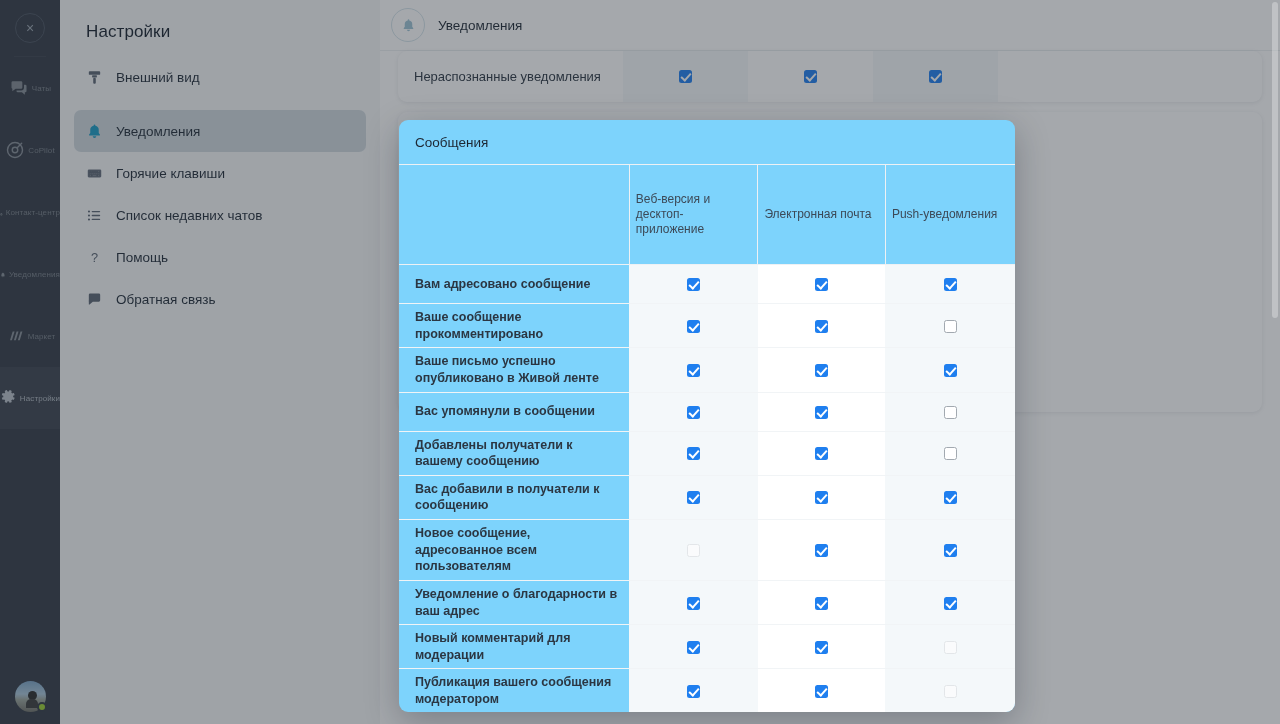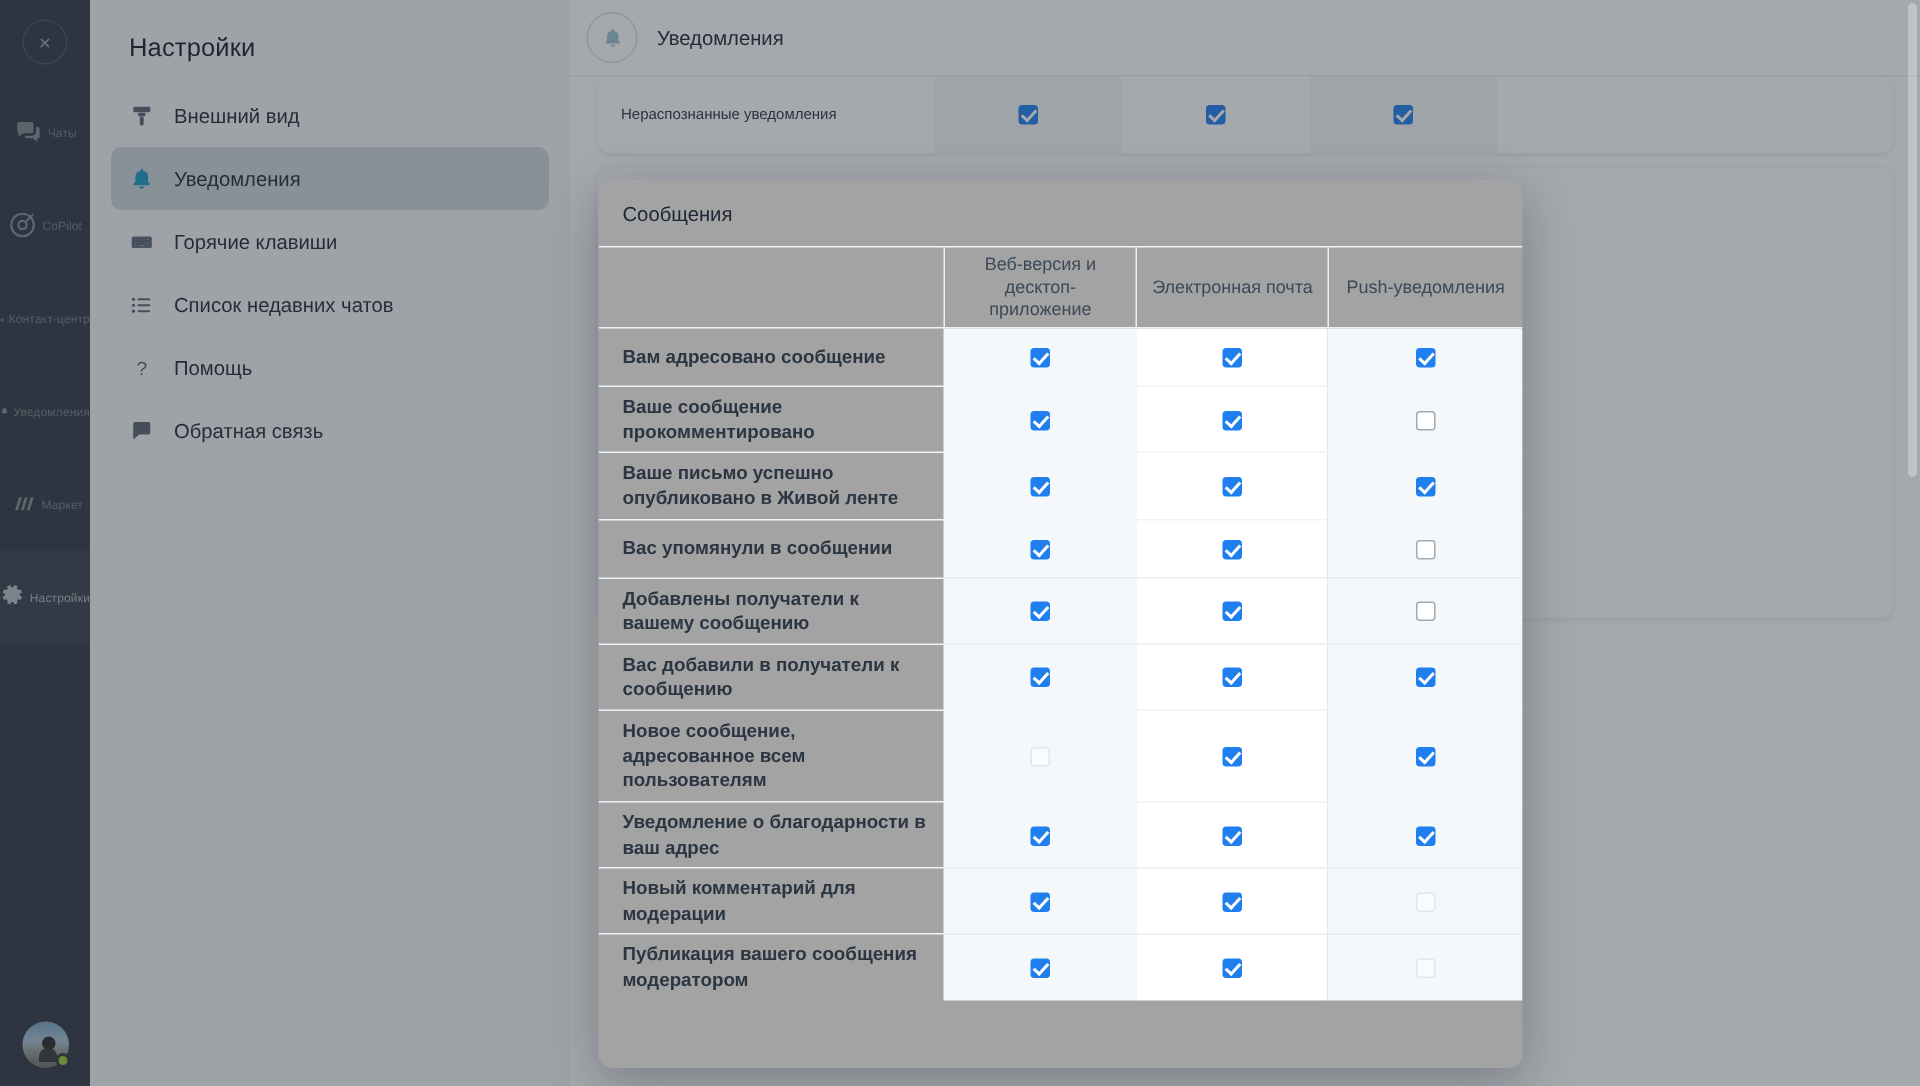--- a/index.html
+++ b/index.html
@@ -74,48 +74,48 @@
   }
   .top-bell svg{ width:15px;height:15px; }
   #topbar .ttl{ font-size:13.5px; color:#1d2733; }
 
   #bgscroll{ padding:0; }
   .bg-card{
     background:#fff; border-radius:9px; margin:0 18px 10px 18px;
     box-shadow:0 1px 4px rgba(25,40,60,.10);
   }
   .bgrow{ display:flex; align-items:stretch; height:51px; }
-  .bgrow .lab{ width:225px; display:flex;align-items:center; padding-left:16px; font-size:10px; color:#2b3642; }
+  .bgrow .lab{ width:225px; display:flex;align-items:center; padding-left:16px; font-size:13px; color:#2b3642; }
   .bgrow .cell{ width:125px; display:flex;align-items:center;justify-content:center; background:#f4f8fa; }
   .bgrow .cell.alt{ background:#fff; }
   .bg-card.tall{ height:300px; }
 
   
   #overlay{
     position:absolute; inset:0; background:rgba(40,48,58,.42); z-index:50;
   }
 
   
   #modal{
     position:absolute; left:399px; top:120px; width:616px; height:592px;
-    background:#a3a3a3; border-radius:9px; z-index:60;
+    background:#7dd3fc; border-radius:9px; z-index:60;
     box-shadow:0 10px 34px rgba(15,25,40,.28);
     overflow:hidden;
   }
   #modal .m-title{
     font-size:13.5px; color:#1d2733; padding:15px 16px 14px 16px;
   }
   table.grid{ width:100%; border-collapse:collapse; table-layout:fixed; }
   table.grid col.c0{ width:224px; }
   table.grid col.c1{ width:125px; }
   table.grid col.c2{ width:124px; }
   table.grid col.c3{ width:126px; }
   table.grid thead th{
     font-weight:400; font-size:12px; color:#3c4957; line-height:1.25;
-    padding:4px 6px; text-align:center; vertical-align:middle;
+    padding:27px 6px; text-align:left; vertical-align:middle;
     border-top:1px solid #eef1f4; border-bottom:1px solid #eef1f4;
     border-left:1px solid #eef1f4;
     height:44px;
   }
   table.grid thead th.first{ border-left:none; }
   table.grid tbody td{
     font-size:12.5px; color:#2b3642; vertical-align:middle;
     border-bottom:1px solid #f1f4f6;
     height:39px;
   }
@@ -204,21 +204,21 @@
       <div class="head"></div>
       <div class="body"></div>
       <div class="dot"></div>
     </div>
   </div>
 </div>
 
 <div id="sidepanel">
   <h1>Настройки</h1>
   <div id="side-items">
-      <div class="nav-item" style="margin-top: 0px; margin-bottom: 0px;">
+      <div class="nav-item" style="margin-top: 0px; margin-bottom: 12px;">
         <span class="nav-ico"><svg viewBox="0 0 24 24" fill="currentColor">
             <rect x="4" y="3" width="16" height="5.2" rx="1.2"></rect>
             <rect x="8.6" y="8.7" width="6.8" height="3.2" rx=".8"></rect>
             <rect x="10.2" y="12.2" width="3.6" height="8.6" rx="1.4"></rect>
           </svg></span>
         <span>Внешний вид</span>
       </div>
       <div class="nav-item active" style="margin-bottom: 0px;">
         <span class="nav-ico"><svg viewBox="0 0 24 24" fill="currentColor">
             <path d="M12 2a1.2 1.2 0 00-1.2 1.2v.7A6 6 0 006 9.8V14l-1.6 2.3a.8.8 0 00.65 1.25h13.9A.8.8 0 0019.6 16.3L18 14V9.8a6 6 0 00-4.8-5.9v-.7A1.2 1.2 0 0012 2zm0 19a2.6 2.6 0 002.6-2.2H9.4A2.6 2.6 0 0012 21z"></path>

